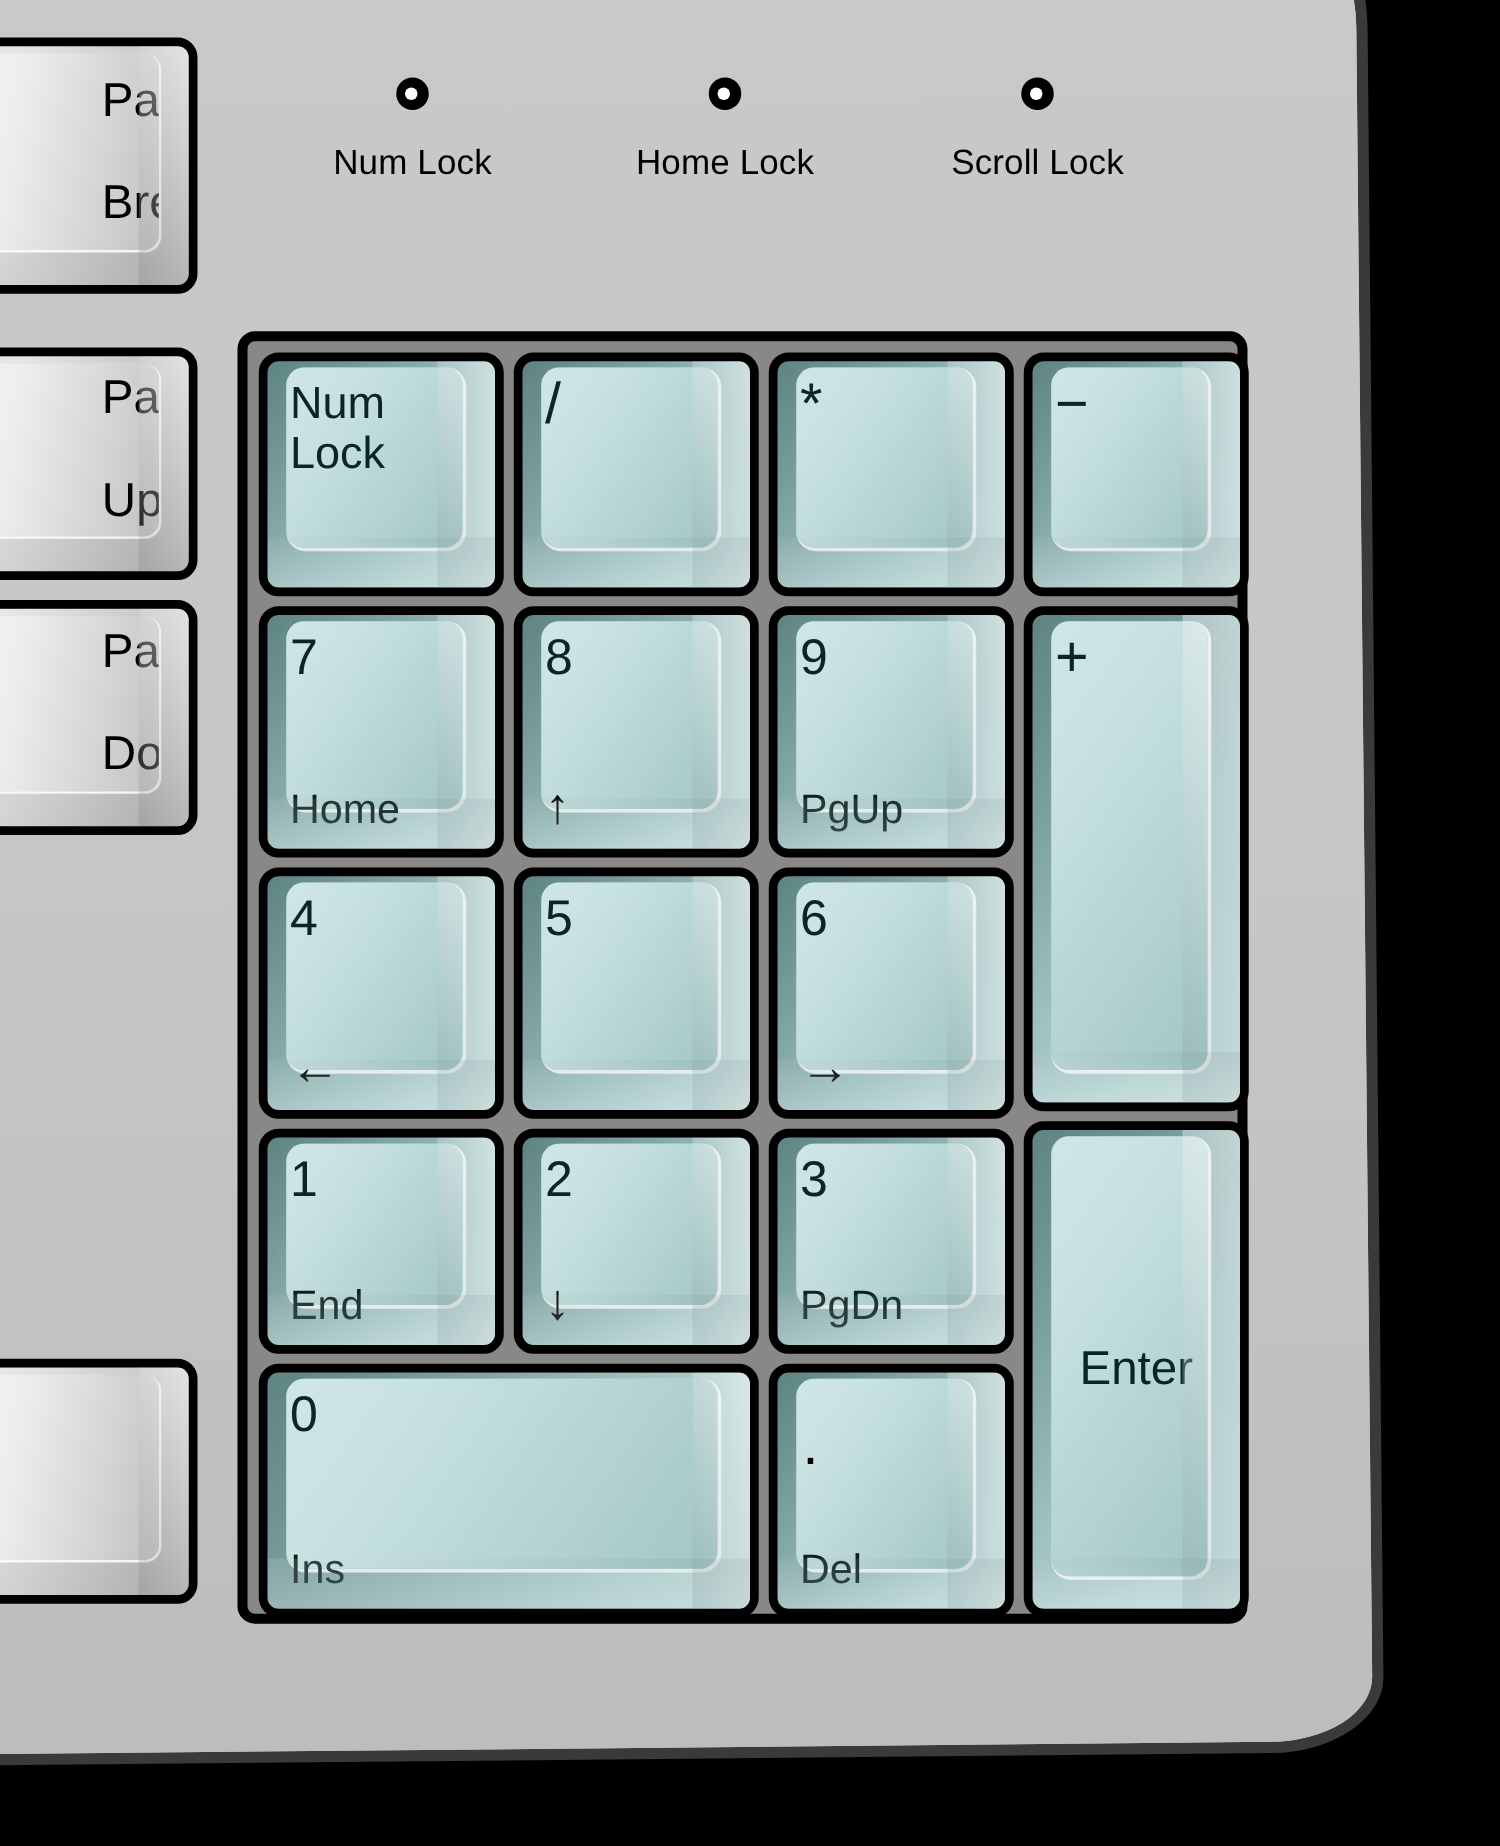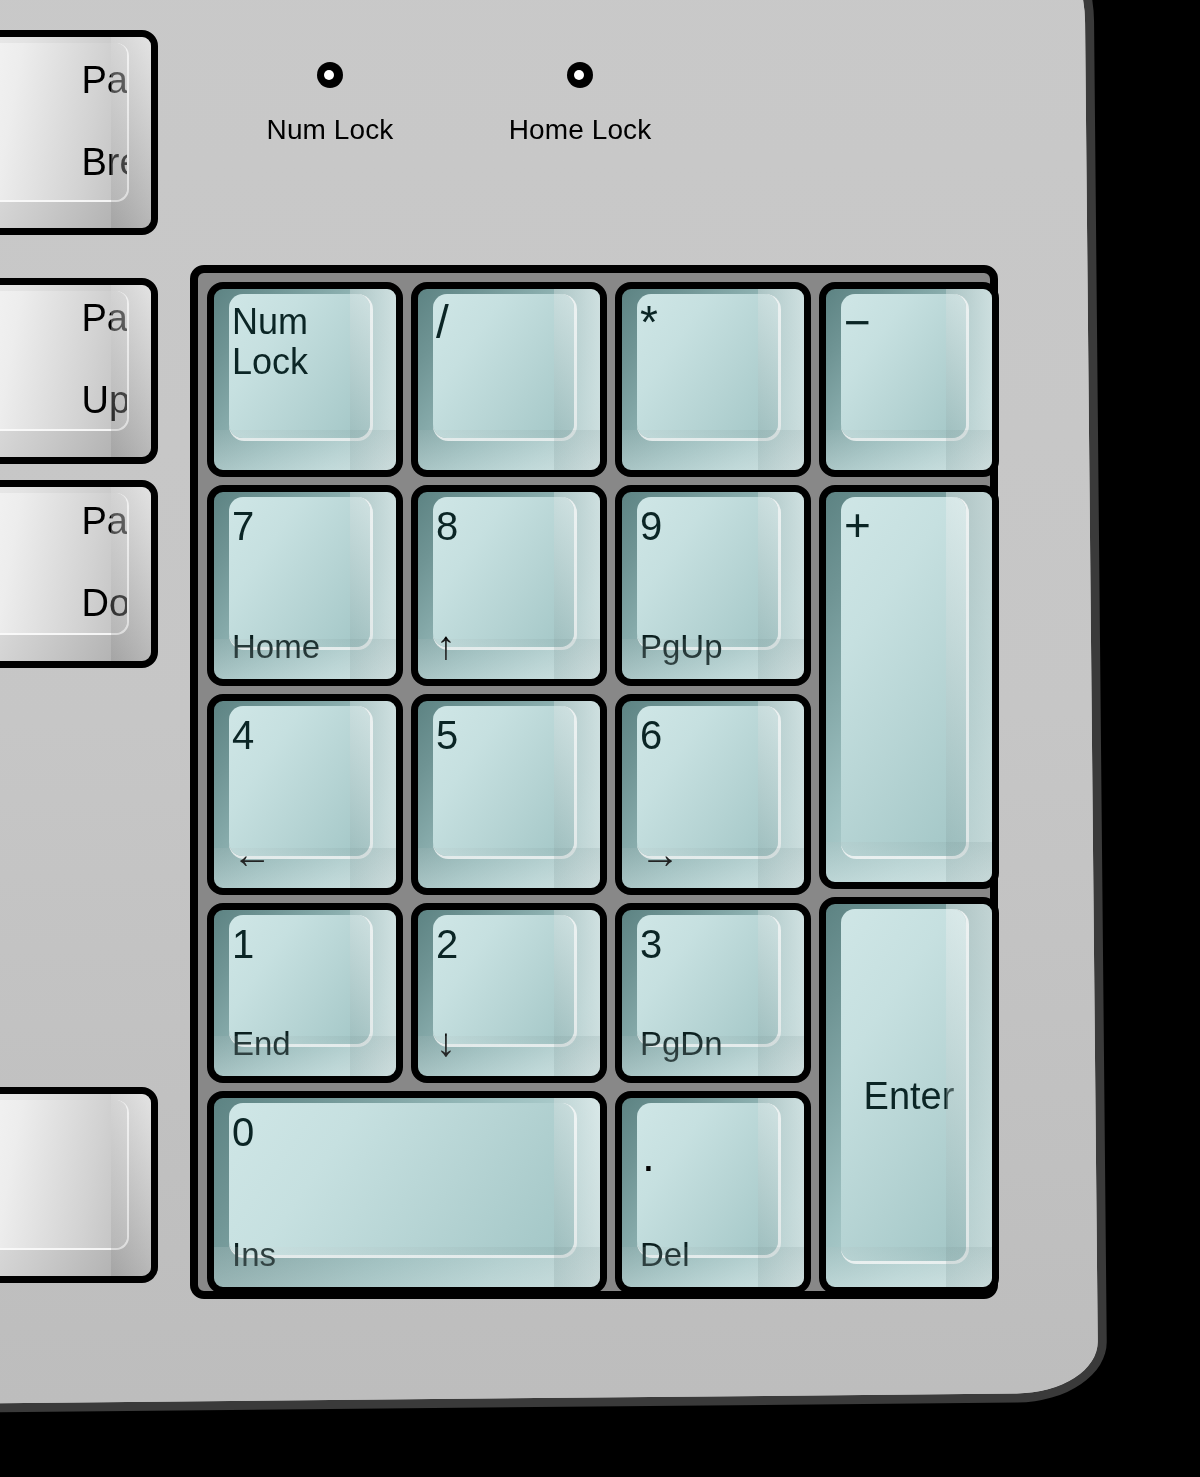--- a/index.html
+++ b/index.html
@@ -134,20 +134,24 @@
 
   <div id="leds">
     <div class="led-group" style="left:30px;width:220px;">
       <div class="led-lamp"></div>
       <div class="led-label">Num Lock</div>
     </div>
     <div class="led-group" style="left:280px;width:220px;">
       <div class="led-lamp"></div>
       <div class="led-label">Home Lock</div>
     </div>
+    <div class="led-group" style="left:530px;width:220px;">
+      <div class="led-lamp"></div>
+      <div class="led-label">Scroll Lock</div>
+    </div>
   </div>
 
   <div class="gkey" style="left:-70px;top:30px;width:228px;height:205px;">
     <div class="cap">
       <div class="txt" style="padding-left:66px;">
         <span>Pause</span><br>
         <span>Break</span>
       </div>
     </div>
     <div class="bevel"></div>

